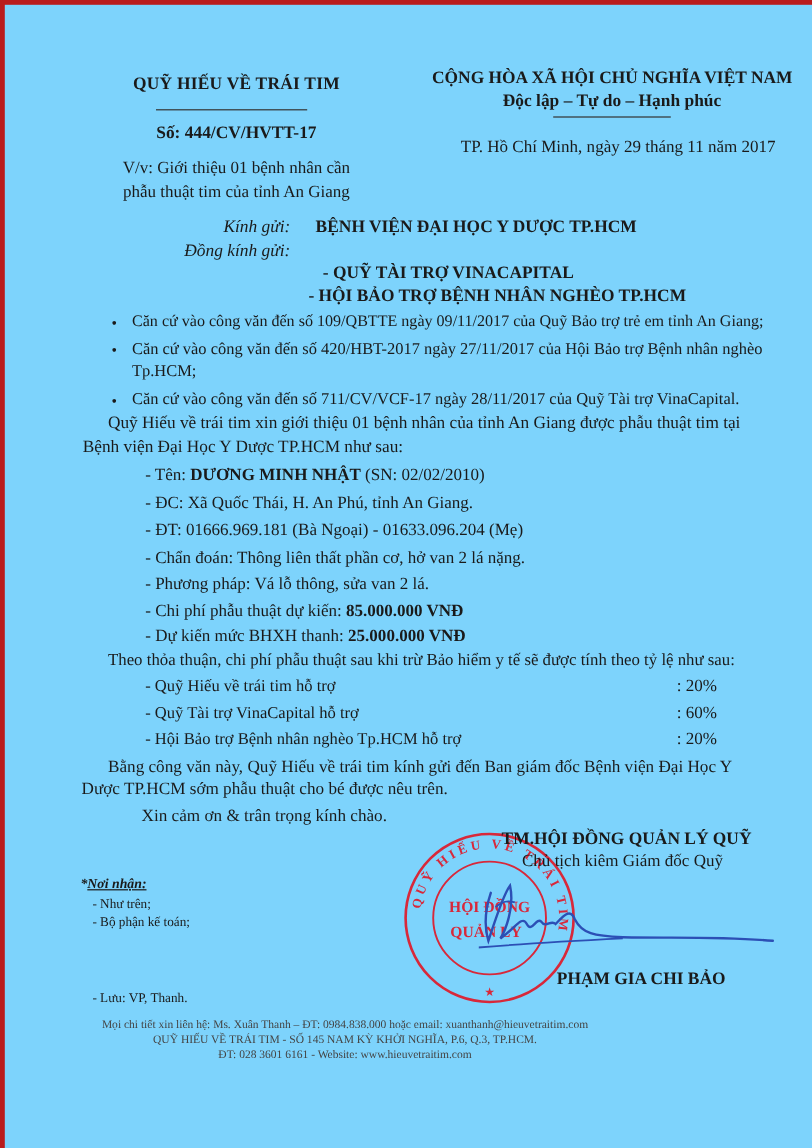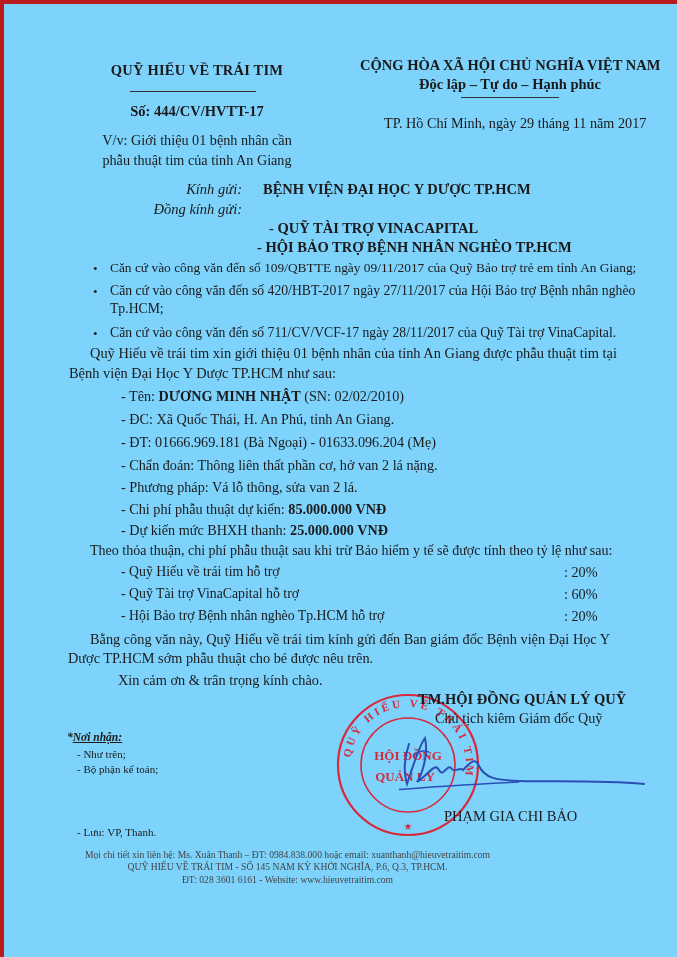--- a/index.html
+++ b/index.html
@@ -35,21 +35,21 @@
   .rcp-label { font-style: italic; font-size: 14.5px; text-align: right; width: 135px; }
   .rcp-value { font-weight: bold; font-size: 14.5px; }
 
   
   .body-text { font-size: 14.2px; }
   .bullet-dot { font-size: 13px; }
   .pct { font-size: 14.2px; }
 
   #closing-org { left: 414px; top: 687px; font-size: 14.5px; font-weight: bold; }
   #closing-title { left: 431px; top: 706px; font-size: 14.2px; }
-  #signer { left: 440px; top: 804px; font-size: 14.5px; font-weight: normal; }
+  #signer { left: 460px; top: 804px; font-size: 14.5px; font-weight: bold; }
 
   #recv-title { left: 63px; top: 727px; font-size: 11.5px; font-weight: bold; font-style: italic; }
   #recv-title .u { text-decoration: underline; }
   .recv-item { font-size: 11px; }
 
   .footer { left: 0; width: 567px; text-align: center; font-size: 9.6px; color: #444; }
 
   #stamp { left: 331px; top: 688px; width: 146px; height: 146px; }
   #signature { left: 395px; top: 722px; width: 250px; height: 70px; }
 </style>

